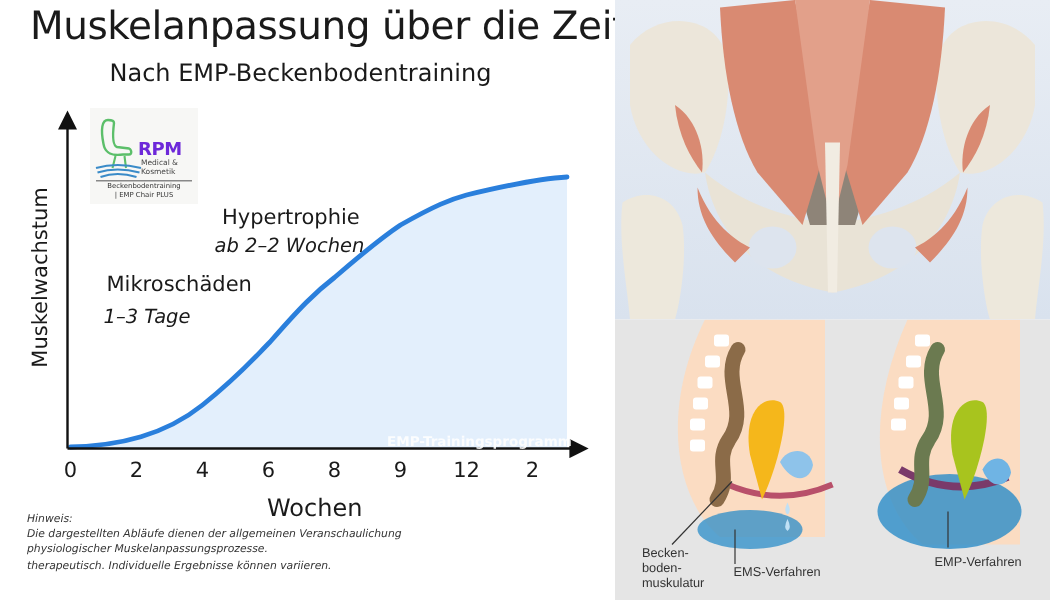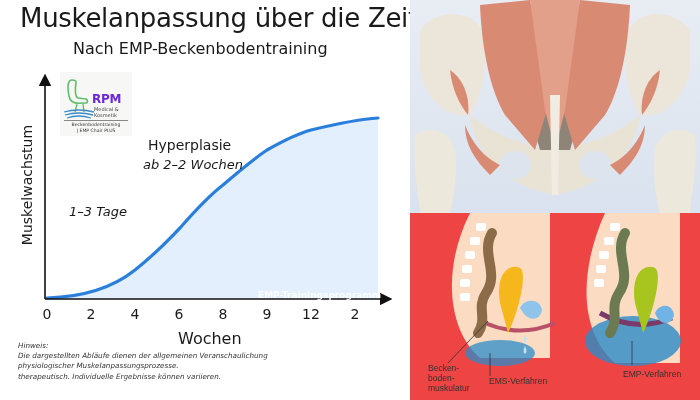--- a/index.html
+++ b/index.html
@@ -39,21 +39,21 @@
   .logo-sub { position: absolute; left: 34px; top: 34px; font-size: 5px; line-height: 6px; color: #444; white-space: pre-line;}
   .logo-line { position: absolute; left: 4px; top: 48px; width: 64px; height: 1px; background: #888; }
   .logo-tag { position: absolute; left: 4px; top: 50px; font-size: 4.6px; line-height: 6px; color: #333; white-space: pre-line; text-align: center; width: 64px;}
   .note {
     position: absolute; left: 18px; top: 341px; width: 380px;
     font-size: 7.2px; line-height: 10.2px; font-style: italic; color: #333;
   }
   .note p { margin: 0; }
   .right { position: absolute; left: 410px; top: 0; width: 290px; height: 400px; }
   .anatomy { position: absolute; left: 0; top: 0; width: 290px; height: 213px; background: linear-gradient(#e8edf4, #d9e2ee); overflow: hidden; }
-  .diagram { position: absolute; left: 0; top: 213px; width: 290px; height: 187px; background: #ef4444; overflow: hidden; }
+  .diagram { position: absolute; left: 0; top: 213px; width: 290px; height: 187px; background: #e5e5e5; overflow: hidden; }
   .diag-label { position: absolute; font-size: 8.5px; color: #333; font-family: "Liberation Sans", sans-serif; white-space: pre-line; line-height: 10px; }
 </style>
 </head>
 <body>
 
 <div class="left">
   <div class="title">Muskelanpassung über die Zeit</div>
   <div class="subtitle">Nach EMP-Beckenbodentraining</div>
 
   <svg class="chart-svg" width="410" height="400">
@@ -76,22 +76,23 @@
 
   <div class="tick" style="left:47px">0</div>
   <div class="tick" style="left:91px">2</div>
   <div class="tick" style="left:135px">4</div>
   <div class="tick" style="left:179px">6</div>
   <div class="tick" style="left:223px">8</div>
   <div class="tick" style="left:267px">9</div>
   <div class="tick" style="left:311px">12</div>
   <div class="tick" style="left:355px">2</div>
 
+  <div class="stage-title" style="left:71px; top:182px">Mikroschäden</div>
   <div class="stage-sub" style="left:69px; top:204px">1–3 Tage</div>
-  <div class="stage-title" style="left:148px; top:137px">Hyperplasie</div>
+  <div class="stage-title" style="left:148px; top:137px">Hypertrophie</div>
   <div class="stage-sub" style="left:143px; top:157px">ab 2–2 Wochen</div>
 
   <div class="watermark">EMP-Trainingsprogramm</div>
 
   <div class="logo">
     <svg width="34" height="46" style="position:absolute;left:2px;top:4px">
       <path d="M10,4 C6,4 5,10 7,20 C8,26 12,28 20,27 L24,27 C26,27 26,24 24,23 L16,22 C13,21 13,14 14,6 C14,4 12,4 10,4 Z" fill="none" stroke="#5cbf6a" stroke-width="1.6"></path>
       <path d="M15,28 L13,36 M21,28 L22,36" stroke="#5cbf6a" stroke-width="1.4"></path>
       <path d="M2,36 Q16,32 32,36" fill="none" stroke="#3a8bc8" stroke-width="1.3"></path>
       <path d="M3,39 Q16,35 31,39" fill="none" stroke="#3a8bc8" stroke-width="1.3"></path>

